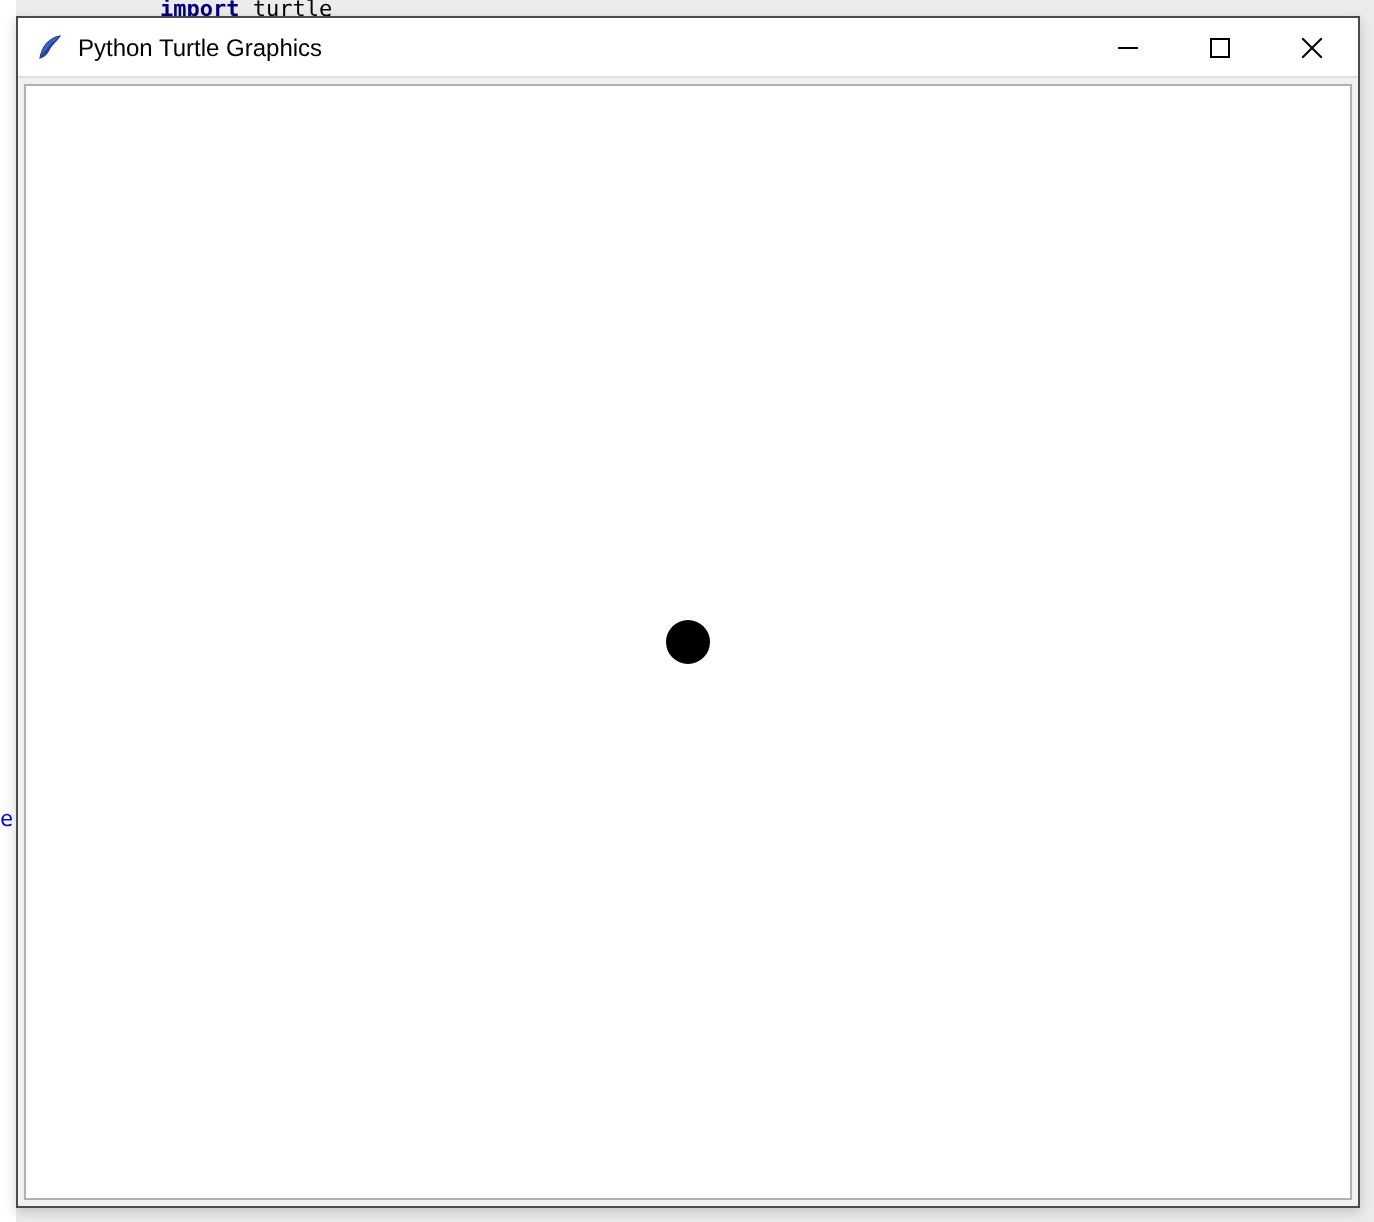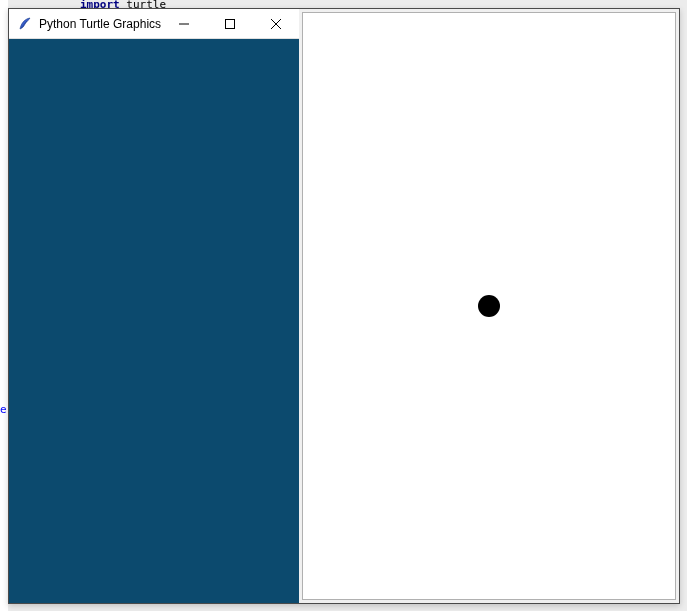--- a/index.html
+++ b/index.html
@@ -43,25 +43,25 @@
       color: #0000ff;
       font-family: Consolas, monospace;
       font-size: 11px;
     }
     .window {
       position: absolute;
       left: 8px;
       top: 8px;
       width: 672px;
       height: 596px;
-      background: #0c4a6e;
+      background: #ef4444;
       border: 1px solid #4a4a4a;
       box-shadow: 0 2px 6px rgba(0,0,0,0.18);
       display: flex;
-      flex-direction: row;
+      flex-direction: column;
     }
     .titlebar {
       height: 30px;
       background: #ffffff;
       display: flex;
       align-items: center;
       border-bottom: 1px solid #e0e0e0;
       user-select: none;
     }
     .titlebar-icon {

